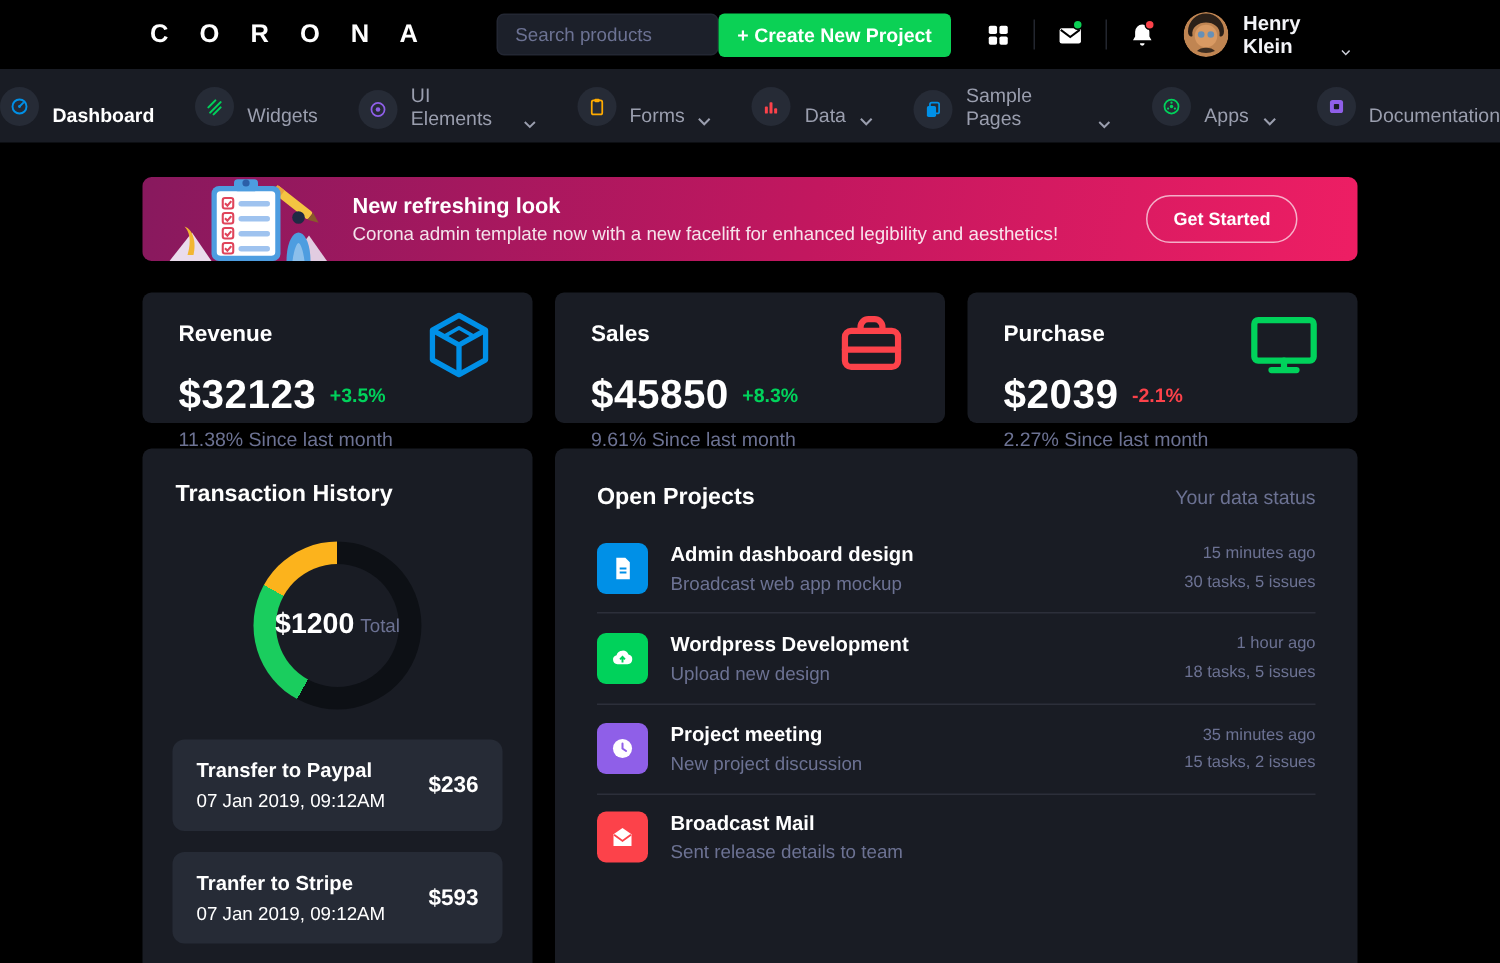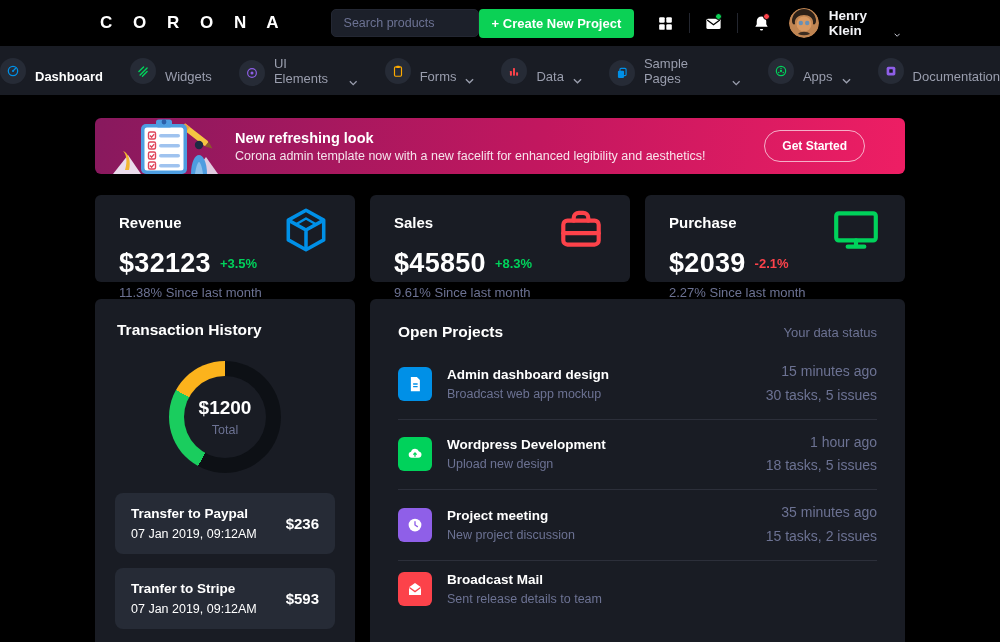--- a/index.html
+++ b/index.html
@@ -63,39 +63,39 @@
 
   .bottom-row { display:grid; grid-template-columns:260px 535px; gap:15px; margin-top:17px; }
   .tall { height:360px; }
 
   
   .trans-card { padding:22px 18px; }
   .card-title { font-size:15.5px; font-weight:700; }
   .donut-wrap { width:112px; height:112px; margin:22px auto 20px; position:relative; }
   .donut { width:112px; height:112px; border-radius:50%; }
   .donut-hole { position:absolute; inset:15px; background:#191c24; border-radius:50%;
-                display:flex; flex-direction:column; align-items:center; justify-content:center; gap:4px; }
+                display:flex; flex-direction:row; align-items:center; justify-content:center; gap:4px; }
   .donut-val { font-size:19px; font-weight:700; }
   .donut-lab { font-size:12.5px; color:#6c7293; }
   .trans-row { background:#262b36; border-radius:8px; padding:13px 16px; display:flex; align-items:center; margin:0 2px 14px; }
   .trans-name { font-size:13.5px; font-weight:700; }
   .trans-date { font-size:12.5px; color:#ffffff; margin-top:6px; }
   .trans-amount { margin-left:auto; font-size:15px; font-weight:800; }
 
   
   .projects-card { padding:24px 28px 0; }
   .proj-head { display:flex; align-items:baseline; margin-bottom:8px; }
   .proj-sub { margin-left:auto; font-size:13px; color:#6c7293; }
   .proj-item { display:flex; align-items:center; padding:11px 0; }
   .proj-item + .proj-item { border-top:1px solid #2c2f3a; }
   .proj-tile { width:34px; height:34px; border-radius:6px; display:flex; align-items:center; justify-content:center; margin-right:15px; flex:none; }
   .proj-tile svg { width:18px; height:18px; }
   .proj-title { font-size:13.5px; font-weight:700; }
   .proj-desc { font-size:12.5px; color:#6c7293; margin-top:5px; }
-  .proj-right { margin-left:auto; text-align:right; font-size:14px; color:#6c7293; line-height:1.7; white-space:nowrap; }
+  .proj-right { margin-left:auto; text-align:right; font-size:11px; color:#6c7293; line-height:1.7; white-space:nowrap; }
 </style>
 </head>
 <body>
 
 <header class="topbar">
   <div class="brand">C O R O N A</div>
   <div class="search-box">
     <input type="text" placeholder="Search products" style="">
   </div>
   <div class="top-right">

